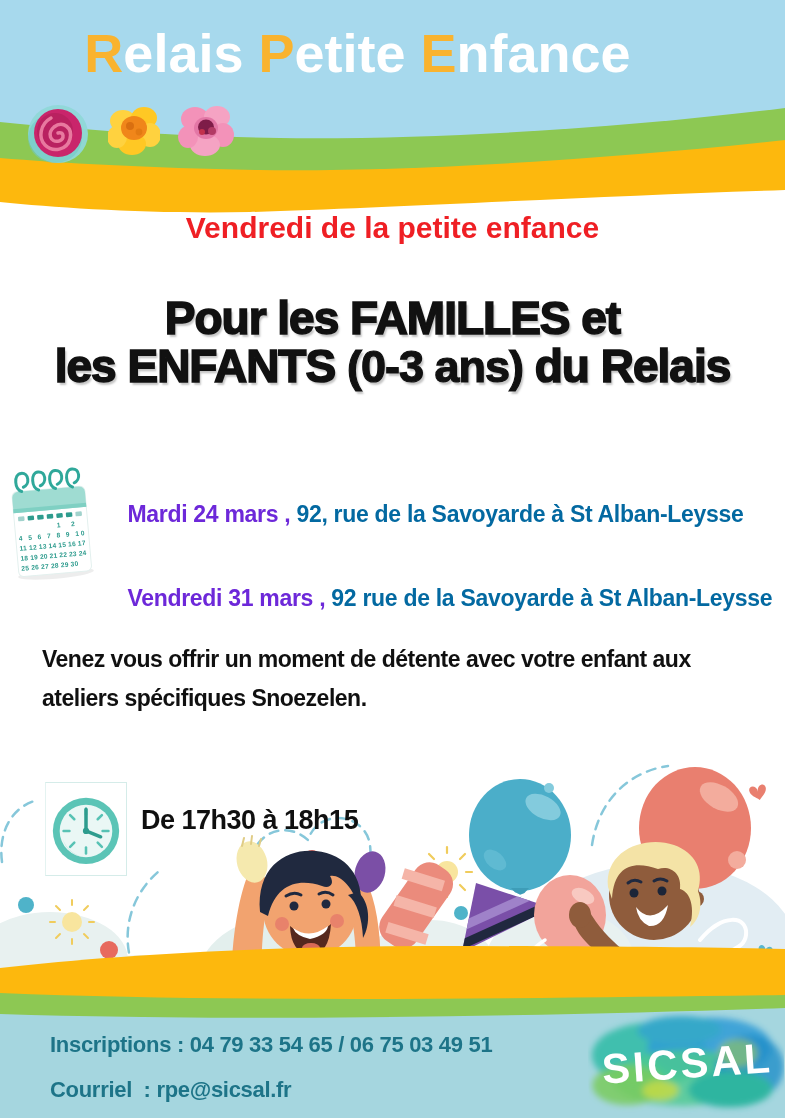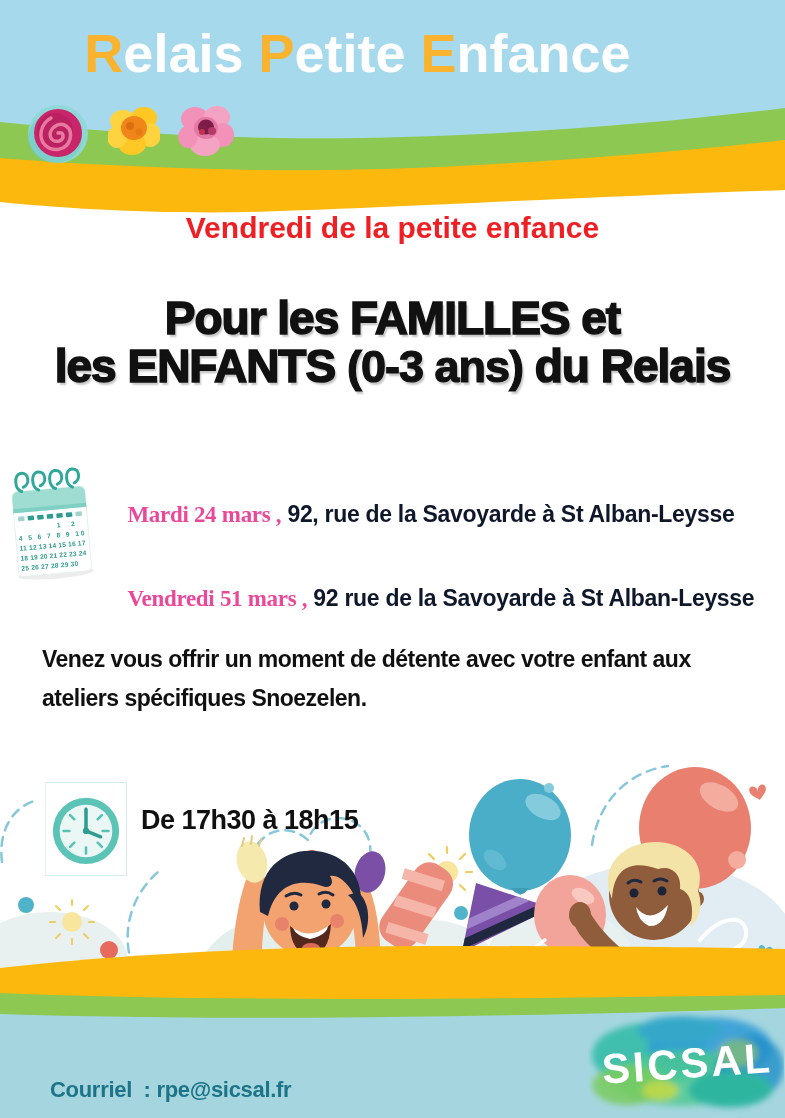--- a/index.html
+++ b/index.html
@@ -32,22 +32,22 @@
     color:#111;font-size:46px;font-weight:bold;line-height:1.05;
     letter-spacing:-1px;
     -webkit-text-stroke:1.6px #111;
     text-shadow:2px 3px 2px rgba(90,90,90,0.35);
   }
   .heading .small{font-size:45px;-webkit-text-stroke:1.2px #111;}
   .calendar-wrap{top:462px;left:2px;z-index:3;}
   .date-row{left:103px;z-index:3;font-size:23px;font-weight:bold;letter-spacing:-0.3px;}
   .date-row.d1{top:474px;}
   .date-row.d2{top:558px;}
-  .date-red{color:#ec4899;font-family:Liberation Serif, serif;}
-  .date-teal{color:#0f172a;}
+  .date-red{color:#6d28d9;}
+  .date-teal{color:#0369a1;}
 
   .description{
     top:640px;left:42px;width:710px;z-index:3;
     color:#101010;font-size:23px;font-weight:bold;letter-spacing:-0.5px;line-height:1.68;
   }
 
   .time-row{top:782px;left:16px;z-index:3;display:flex;align-items:center;padding-left:29px;}
   .clock-box{
     width:80px;height:92px;border:1px solid #D5ECE9;border-left-color:#E4F3F1;
     display:flex;align-items:center;justify-content:center;background:transparent;
@@ -150,21 +150,21 @@
           <text x="16" y="106" textLength="57" lengthAdjust="spacing-and-glyphs">25 26 27 28 29 30</text>
         </g>
       </g>
     </svg>
   </div>
 
   <div class="abs date-row d1 pre">
     <span class="date-red">Mardi 24 mars ,</span><span class="date-teal"> 92, rue de la Savoyarde à St Alban-Leysse</span>
   </div>
   <div class="abs date-row d2 pre">
-    <span class="date-red">Vendredi 51 mars ,</span><span class="date-teal"> 92 rue de la Savoyarde à St Alban-Leysse</span>
+    <span class="date-red">Vendredi 31 mars ,</span><span class="date-teal"> 92 rue de la Savoyarde à St Alban-Leysse</span>
   </div>
 
   <div class="abs description">
     <div>Venez vous offrir un moment de détente avec votre enfant aux</div>
     <div>ateliers spécifiques Snoezelen.</div>
   </div>
 
   <div class="abs time-row">
     <div class="clock-box">
       <svg width="78" height="80" viewBox="0 0 80 80">
@@ -322,20 +322,21 @@
     <path d="M545,185 C520,200 520,225 545,225 C568,225 560,200 583,210 C600,218 592,240 610,248" stroke="#FFFFFF" stroke-width="3.5" fill="none" stroke-linecap="round"></path>
     <path d="M700,185 C722,158 748,160 746,180 C744,198 720,192 726,208 C731,221 752,216 762,230" stroke="#FFFFFF" stroke-width="4" fill="none" stroke-linecap="round"></path>
   </svg>
 
   <svg class="abs bottom-waves" width="785" height="188" viewBox="0 0 785 188">
     <path d="M0,38 C120,24 280,16 430,16 C560,16 690,17 785,19 V188 H0 Z" fill="#FDB80D"></path>
     <path d="M0,63 C250,73 550,68 785,65 V188 H0 Z" fill="#8DC853"></path>
     <path d="M0,84 C250,92 550,86 785,78 V188 H0 Z" fill="#A5D6DF"></path>
   </svg>
 
+  <div class="abs footer-line f1 pre">Inscriptions : 04 79 33 54 65 / 06 75 03 49 51</div>
   <div class="abs footer-line f2 pre">Courriel  : rpe@sicsal.fr</div>
 
   <div class="abs sicsal-logo">
     <svg width="196" height="104" viewBox="0 0 196 104">
       <defs>
           <filter id="wblur" x="-30%" y="-30%" width="160%" height="160%">
             <feGaussianBlur stdDeviation="3"></feGaussianBlur>
           </filter>
         </defs>
       <g filter="url(#wblur)">

